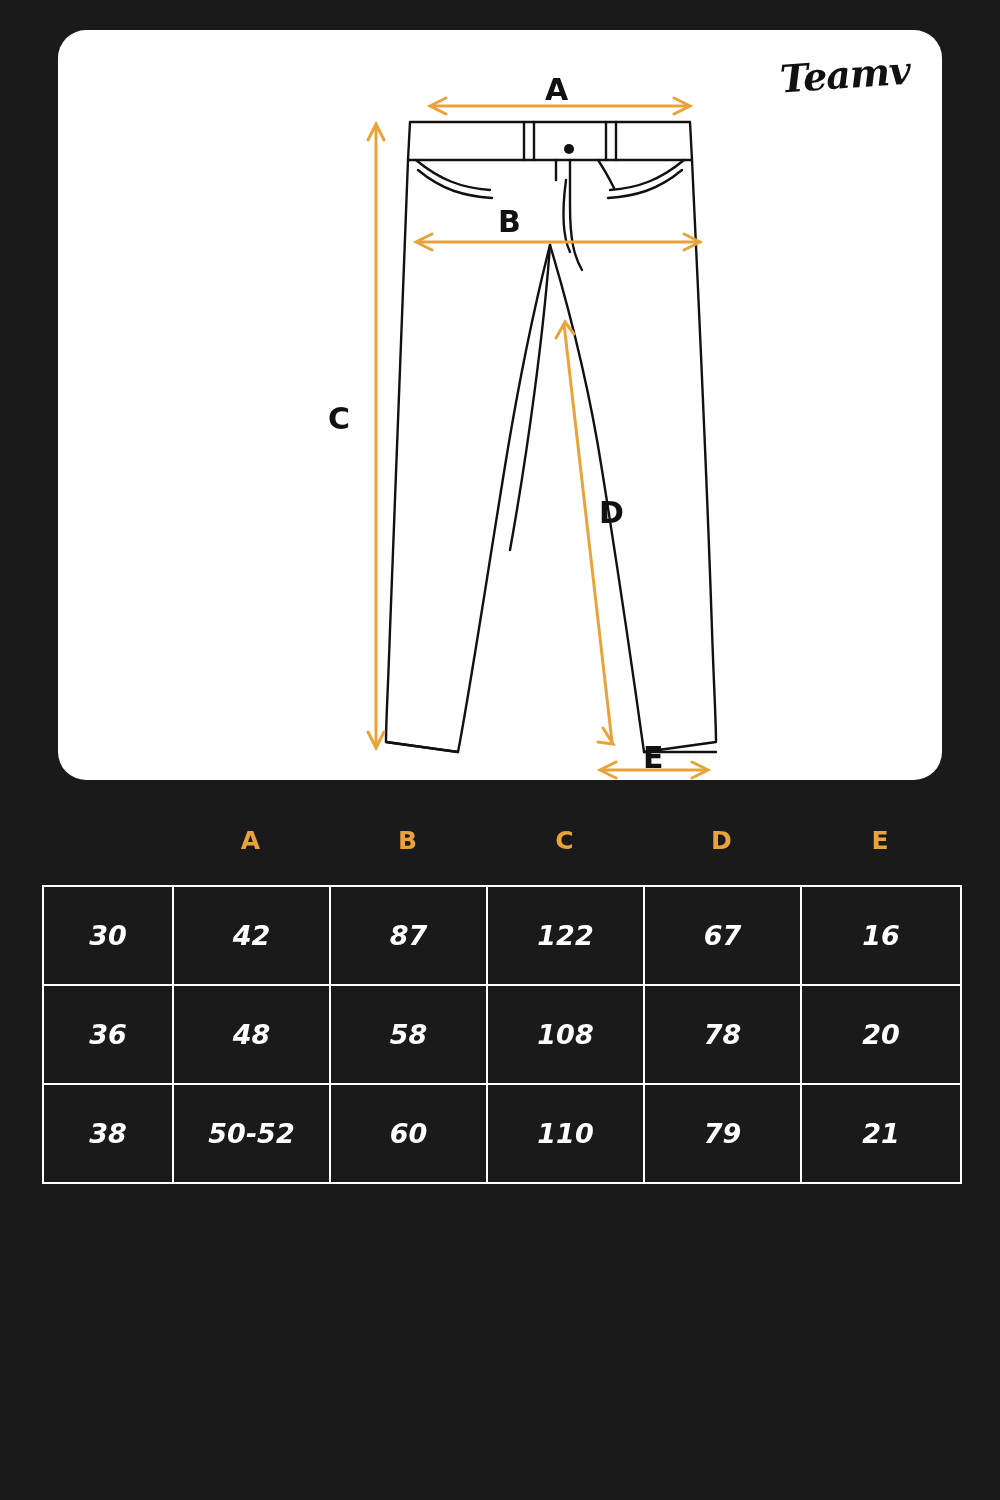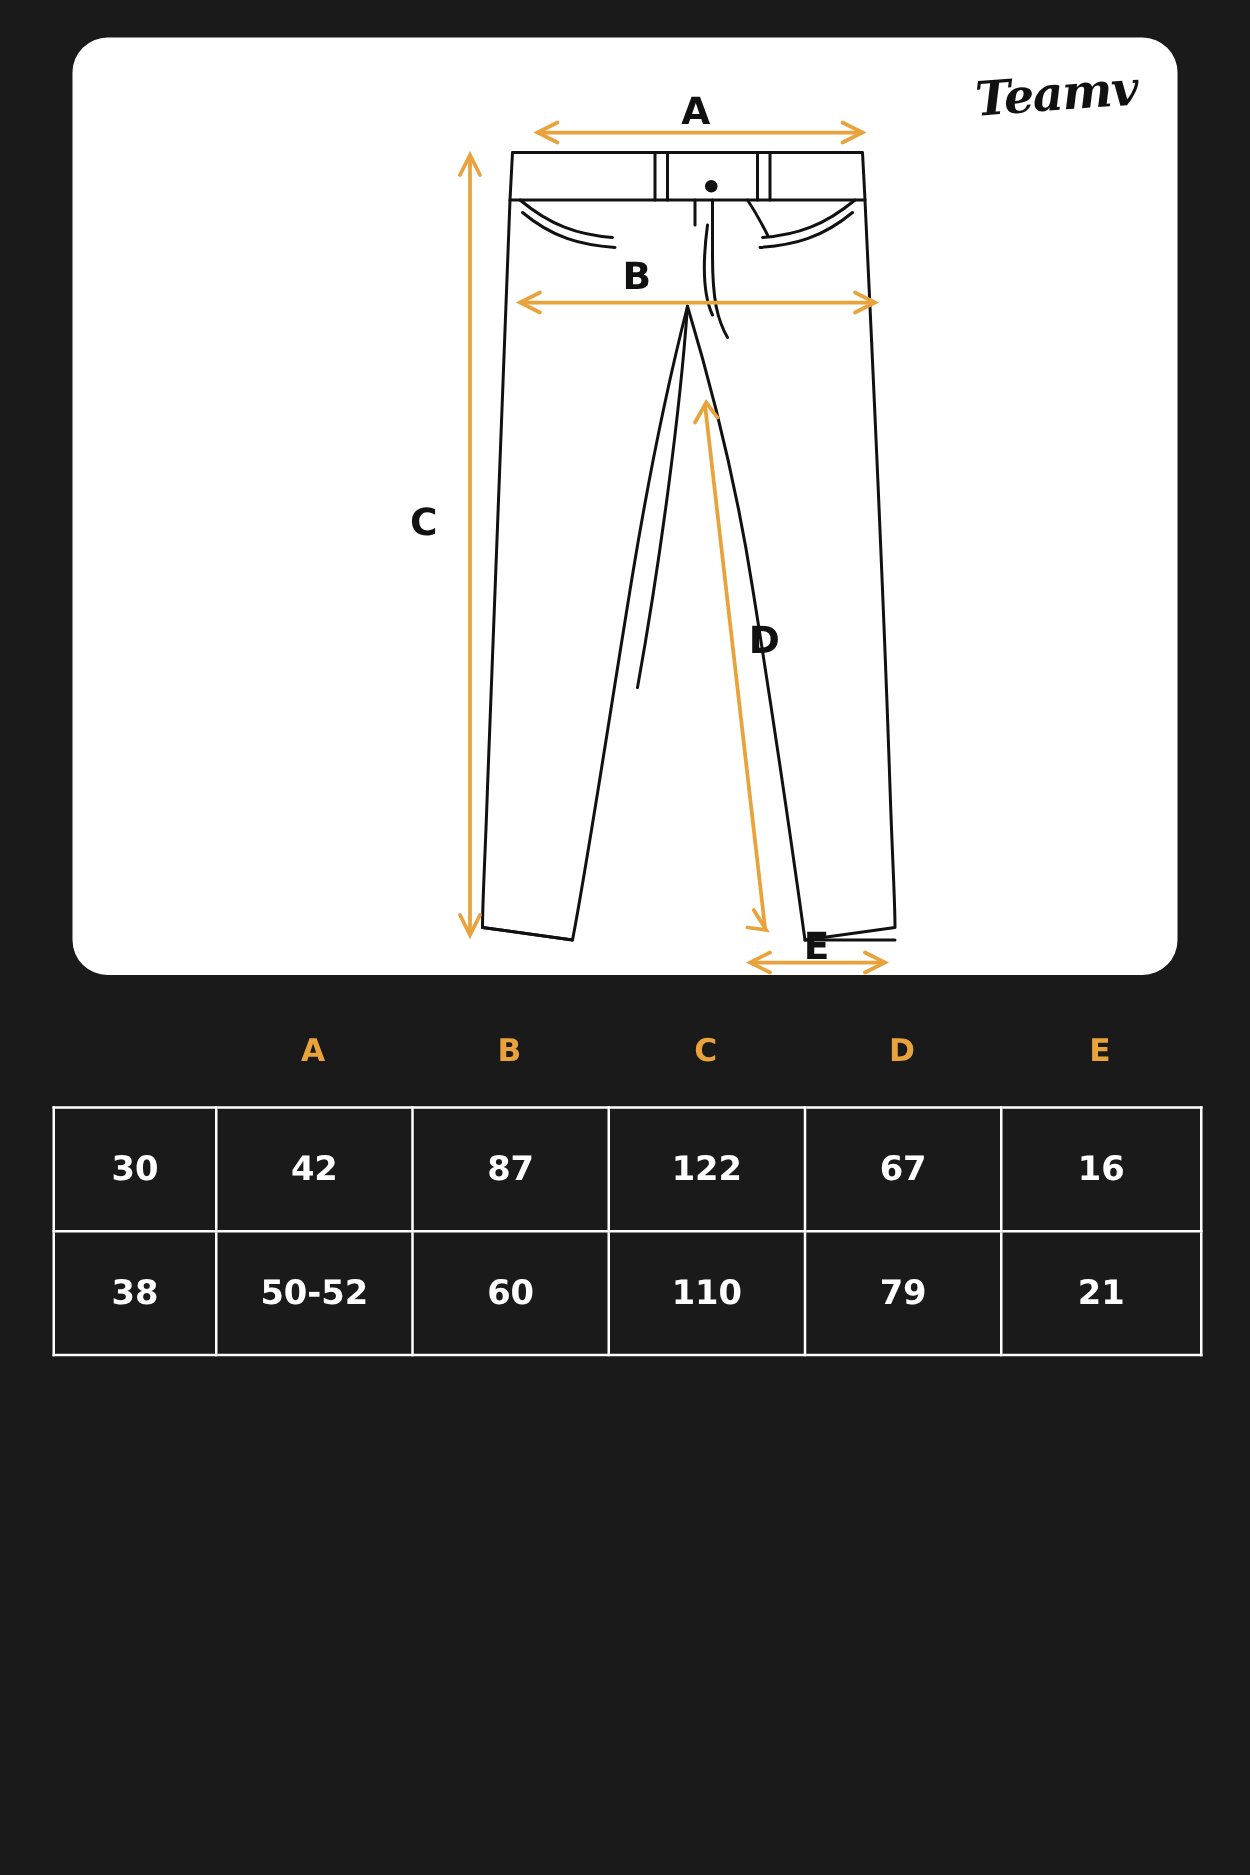--- a/index.html
+++ b/index.html
@@ -98,20 +98,21 @@
   tr.heads td {
     height: 105px;
     font-size: 16px;
     letter-spacing: 3px;
     line-height: 1.45;
     padding: 4px 6px;
   }
   tr.data td {
     height: 95px;
     font-size: 27px;
+    font-style: italic;
   }
   tr.data td.size-cell { font-size: 27px; }
 
   
   tr.letters td:first-child { border: none; }
 </style>
 </head>
 <body>
 
 <div class="page">
@@ -210,20 +211,28 @@
 
         <tr class="data">
           <td class="size-cell">30</td>
           <td>42</td>
           <td>87</td>
           <td>122</td>
           <td>67</td>
           <td>16</td>
         </tr>
         <tr class="data">
+          <td class="size-cell">36</td>
+          <td>48</td>
+          <td>58</td>
+          <td>108</td>
+          <td>78</td>
+          <td>20</td>
+        </tr>
+        <tr class="data">
           <td class="size-cell">38</td>
           <td>50-52</td>
           <td>60</td>
           <td>110</td>
           <td>79</td>
           <td>21</td>
         </tr>
       </tbody>
     </table>
   </div>

